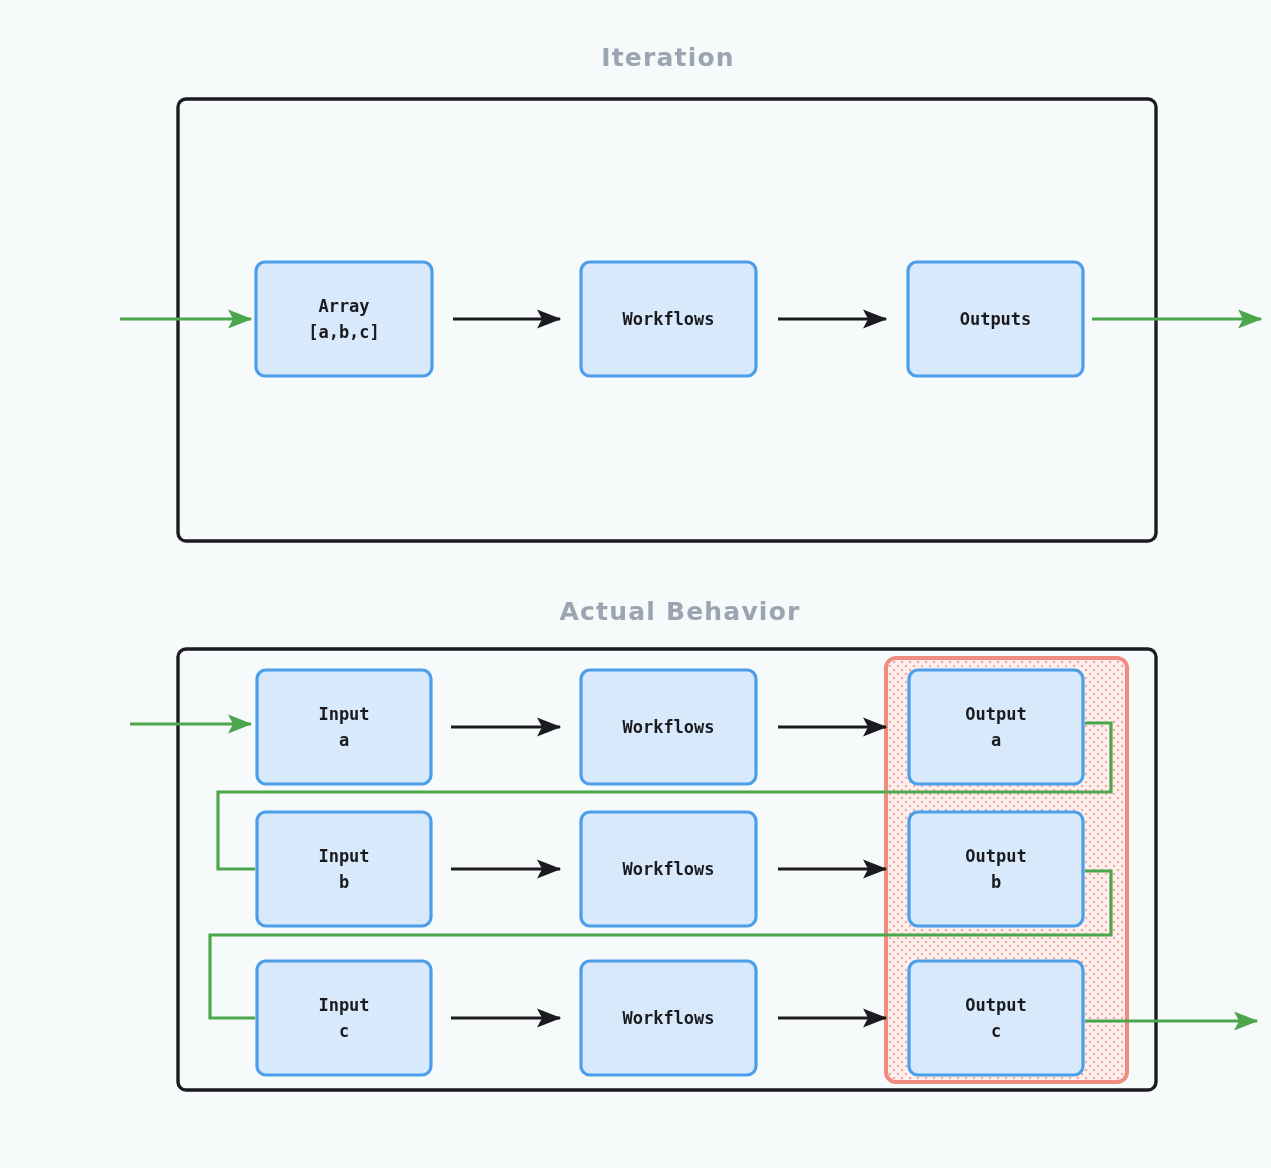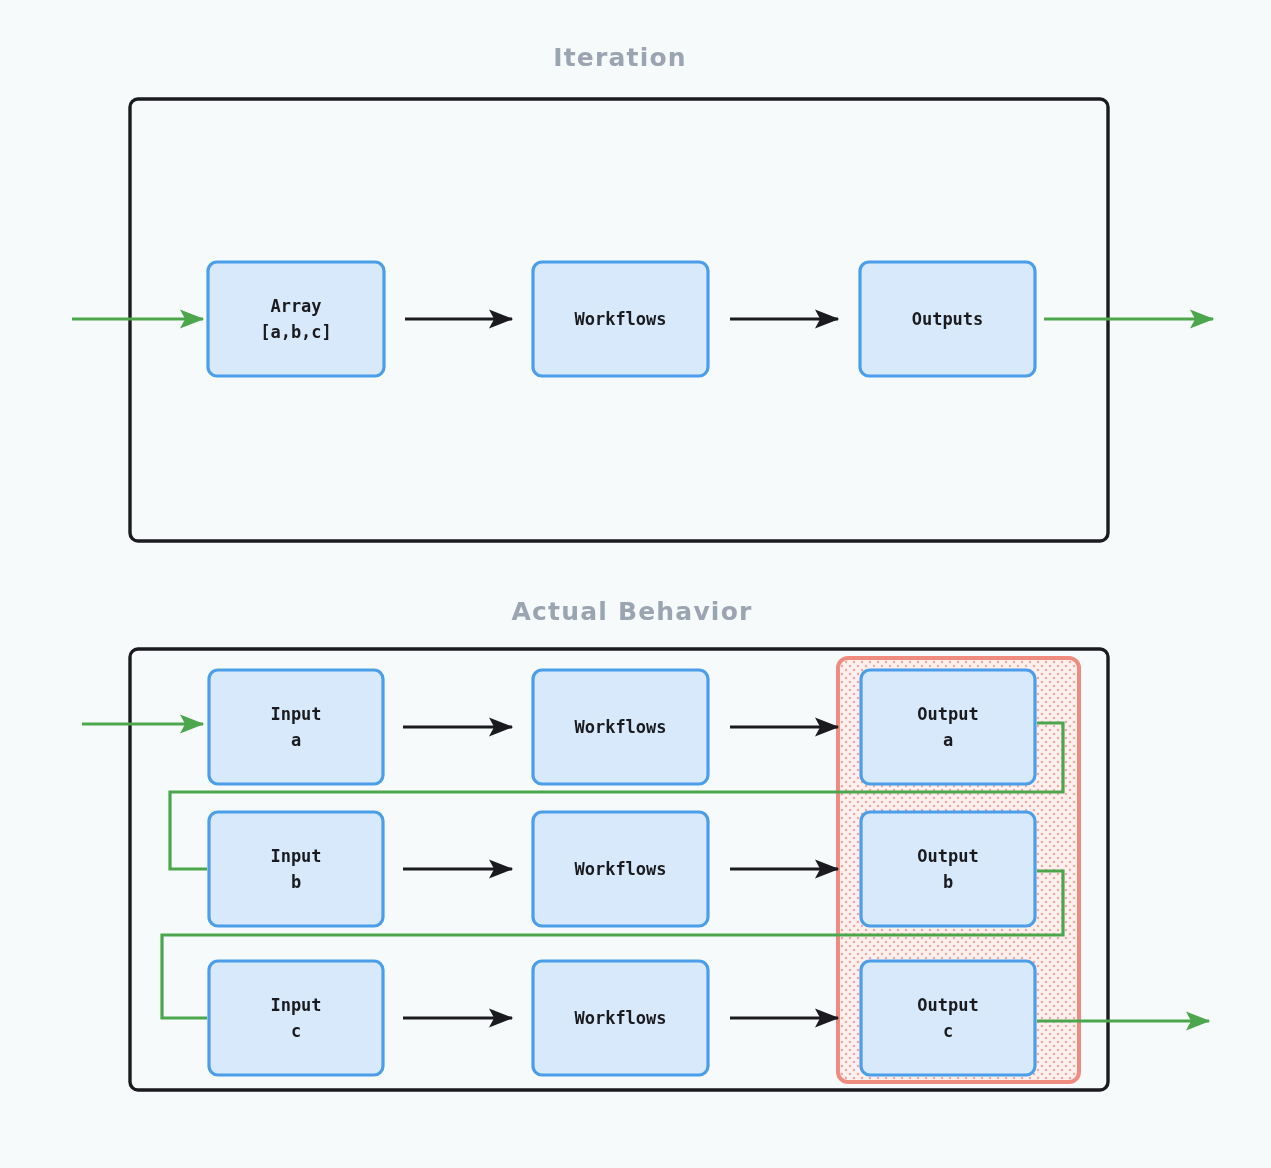--- a/index.html
+++ b/index.html
@@ -10,20 +10,21 @@
   body {
     width: 1271px;
     height: 1168px;
     position: relative;
     font-family: "DejaVu Sans", sans-serif;
     overflow: hidden;
   }
   #diagram-root {
     position: absolute;
     inset: 0;
+    margin-left: 48px;
   }
   svg.canvas {
     position: absolute;
     top: 0;
     left: 0;
     width: 1271px;
     height: 1168px;
     display: block;
   }
   .section-title {

